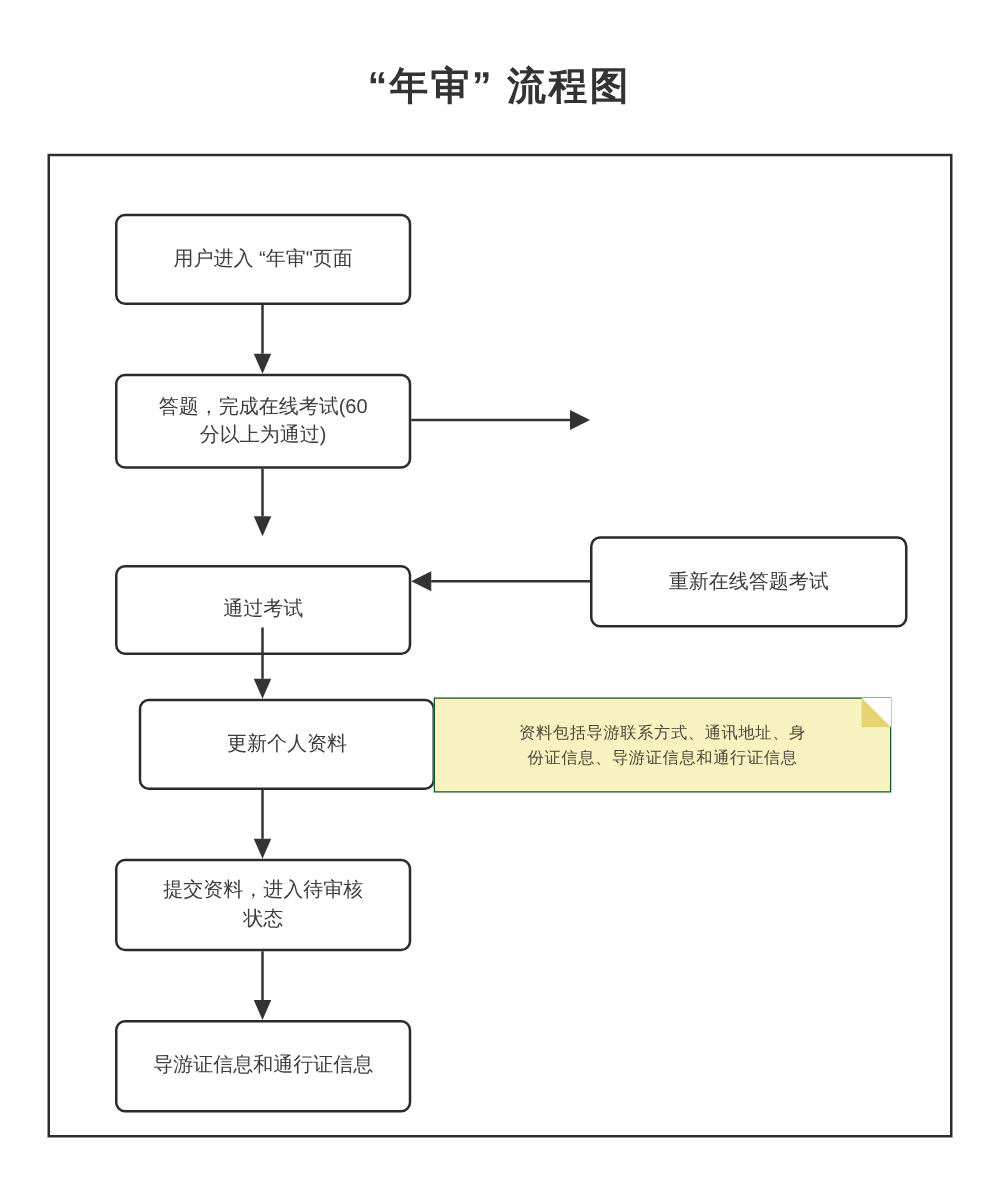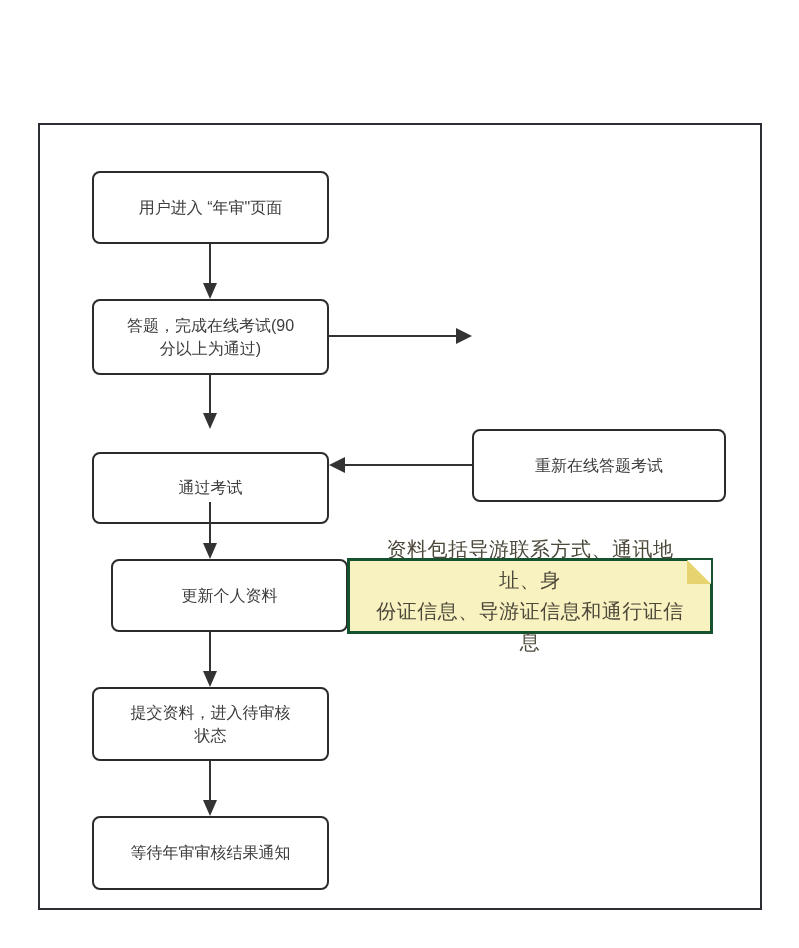--- a/index.html
+++ b/index.html
@@ -84,23 +84,23 @@
   .h1 { left: 329px; top: 335px; width: 127px; }  .h1h { left: 456px; top: 328px; }
   .h2 { left: 345px; top: 464px; width: 127px; }  .h2h { left: 329px; top: 457px; }
 
   .note {
     position: absolute;
     left: 347px;
     top: 558px;
     width: 366px;
     height: 76px;
     background: #f8f2c1;
-    border: 3px solid #14532d;
+    border: 1px solid #14532d;
     color: #4c483a;
-    font-size: 20px;
+    font-size: 13px;
     line-height: 1.55;
     letter-spacing: 0.5px;
     display: flex;
     align-items: center;
     justify-content: center;
     text-align: center;
     padding: 4px 26px;
     white-space: pre-line;
   }
   .note-cut {
@@ -114,34 +114,35 @@
     width: 24px; height: 24px;
     background: #e7d36f;
     clip-path: polygon(0 0, 100% 100%, 0 100%);
   }
 </style>
 </head>
 <body>
 
 <div class="page">
 
+  <div class="title">“年审” 流程图</div>
 
   <div class="frame">
 
     
   </div>
 
   <div class="fbox box-enter">用户进入 “年审"页面</div>
-  <div class="fbox box-exam">答题，完成在线考试(90
+  <div class="fbox box-exam">答题，完成在线考试(60
 分以上为通过)</div>
   <div class="fbox box-pass">通过考试</div>
   <div class="fbox box-update">更新个人资料</div>
   <div class="fbox box-submit">提交资料，进入待审核
 状态</div>
-  <div class="fbox box-wait">等待年审审核结果通知</div>
+  <div class="fbox box-wait">导游证信息和通行证信息</div>
 
   <div class="fbox box-retake">重新在线答题考试</div>
 
   <div class="vline v1"></div>
   <div class="head-down v1h"></div>
   <div class="vline v2"></div>
   <div class="head-down v2h"></div>
   <div class="vline v3"></div>
   <div class="head-down v3h"></div>
   <div class="vline v4"></div>

